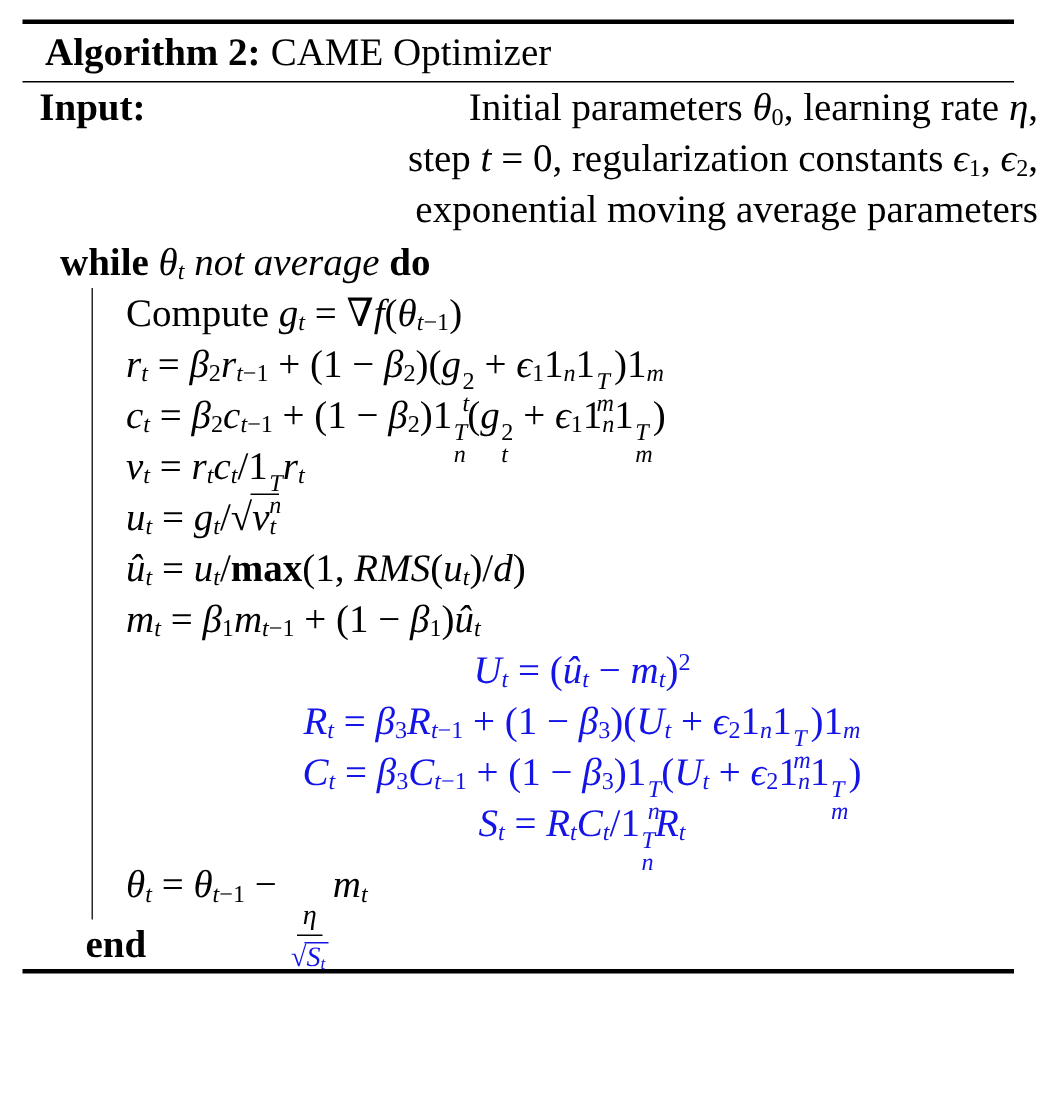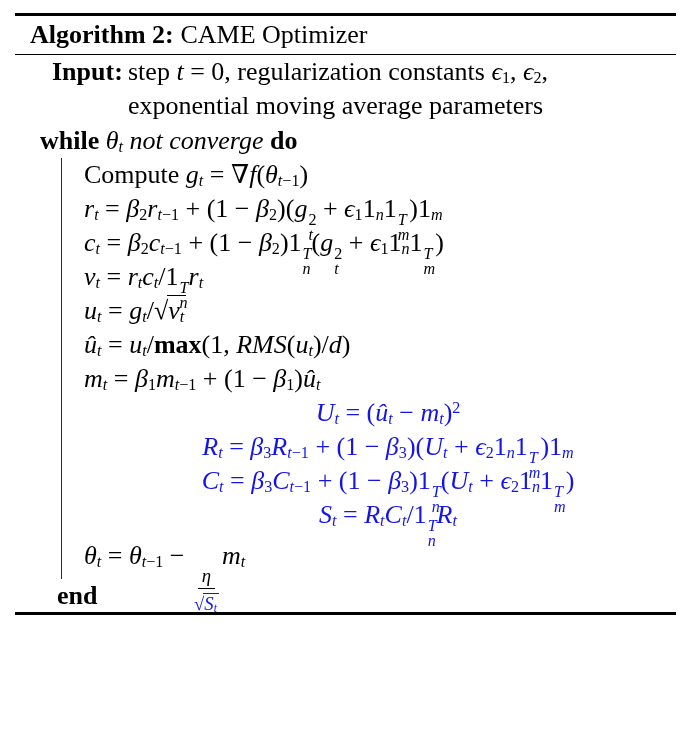--- a/index.html
+++ b/index.html
@@ -12,21 +12,21 @@
     font-size:26px;
     overflow:hidden;
   }
   .rule{background:#000;margin-left:15px;width:661px;}
   .rule.top{margin-top:13px;height:2.5px;}
   .rule.mid{height:1.6px;}
   .rule.bot{height:2.5px;}
   .caption{padding-left:30px;height:38px;line-height:38px;white-space:nowrap;}
   .caption b{font-weight:700;}
   .caption .cap-title{margin-left:0.26em;}
-  .input-row{display:flex;margin-left:52px;}
+  .input-row{display:flex;margin-left:21px;text-align:right;}
   .input-label{font-weight:700;flex:0 0 76px;height:34px;line-height:34px;}
   .input-lines{flex:1;}
   .line{height:34px;line-height:34px;white-space:nowrap;}
   .while-line{margin-left:40px;height:35px;line-height:35px;white-space:nowrap;}
   .while-line b{font-weight:700;}
   .body-block{margin-left:61px;border-left:1.8px solid #2a2a2a;padding-left:22px;}
   .body-block .line:last-child{height:47px;line-height:47px;}
   .end-line{margin-left:57px;height:33px;line-height:33px;font-weight:700;}
   
   i{font-style:italic;}
@@ -61,26 +61,27 @@
 
   <div class="caption">
     <b>Algorithm 2:</b><span class="cap-title">CAME Optimizer</span>
   </div>
 
   <div class="rule mid"></div>
 
   <div class="input-row">
     <div class="input-label">Input:</div>
     <div class="input-lines">
+        <div class="line">Initial parameters <i>θ</i><sub>0</sub>, learning rate <i>η</i>,</div>
         <div class="line">step <i>t</i> = 0, regularization constants <i>ϵ</i><sub>1</sub>, <i>ϵ</i><sub>2</sub>,</div>
         <div class="line">exponential moving average parameters</div>
       </div>
   </div>
 
-  <div class="while-line"><b>while</b> <i>θ</i><sub><i>t</i></sub> <i>not converge</i> <b>do</b></div>
+  <div class="while-line"><b>while</b> <i>θ</i><sub><i>t</i></sub> <i>not average</i> <b>do</b></div>
 
   <div class="body-block">
       <div class="line">Compute <i>g</i><sub><i>t</i></sub> = ∇<i>f</i>(<i>θ</i><sub><i>t</i>−1</sub>)</div>
       <div class="line"><i>r</i><sub><i>t</i></sub> = <i>β</i><sub>2</sub><i>r</i><sub><i>t</i>−1</sub> + (1 − <i>β</i><sub>2</sub>)(<i>g</i><span class="subsup">
           <span class="ss-sup">2</span>
           <span class="ss-sub"><i>t</i></span>
         </span> + <i>ϵ</i><sub>1</sub>1<sub><i>n</i></sub>1<span class="subsup">
           <span class="ss-sup"><i>T</i></span>
           <span class="ss-sub"><i>m</i></span>
         </span>)1<sub><i>m</i></sub></div>

